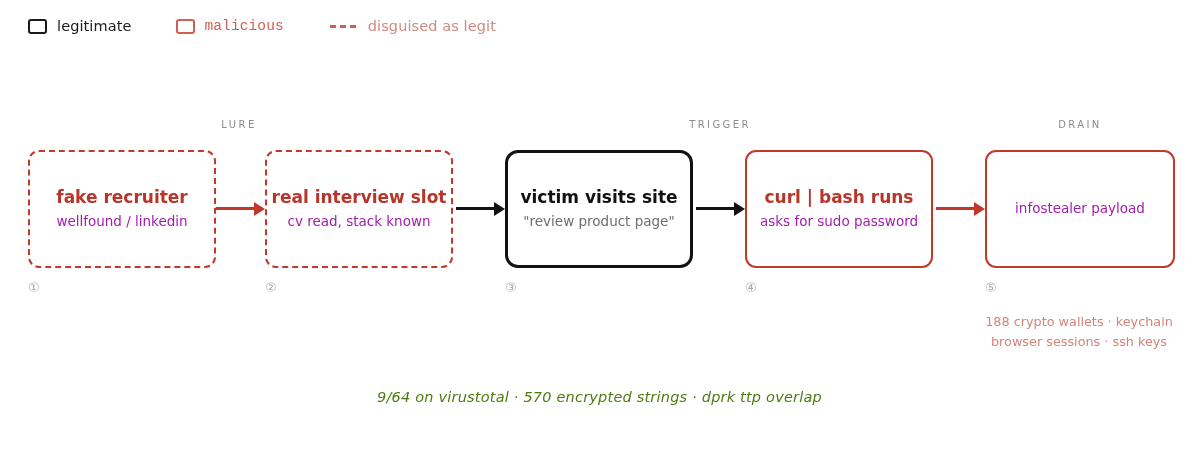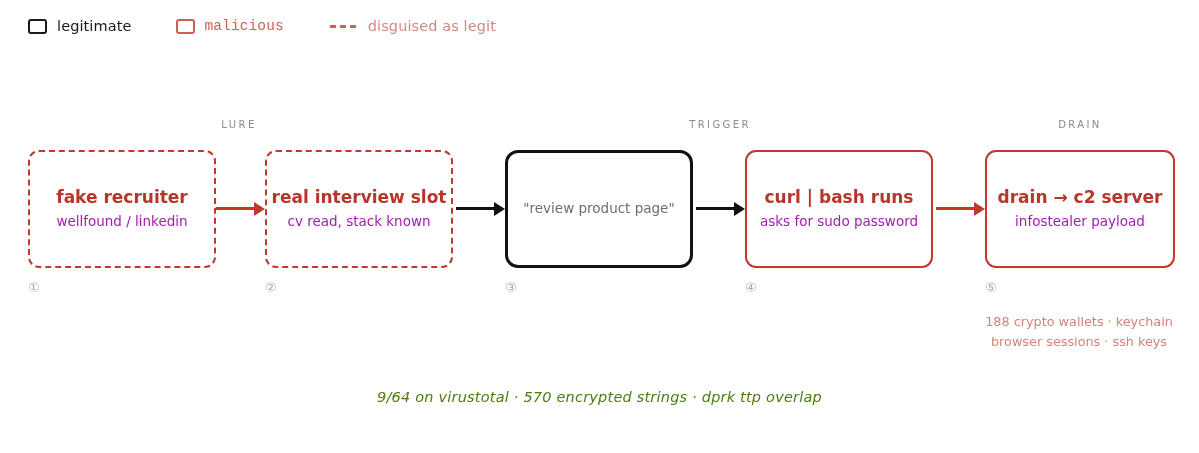--- a/index.html
+++ b/index.html
@@ -220,40 +220,40 @@
     <div class="node-title title-red">real interview slot</div>
     <div class="node-sub sub-red">cv read, stack known</div>
   </div>
 
   <div class="arrow black" style="left:456px; width:49px;">
     <span class="shaft" style="width:40px;"></span>
     <span class="head" style="left:38px;"></span>
   </div>
 
   <div class="node solid-black" style="left:505px;">
+    <div class="node-title title-black">victim visits site</div>
     <div class="node-sub sub-grey">"review product page"</div>
   </div>
 
   <div class="arrow black" style="left:696px; width:49px;">
     <span class="shaft" style="width:40px;"></span>
     <span class="head" style="left:38px;"></span>
   </div>
 
   <div class="node solid-red" style="left:745px;">
     <div class="node-title title-red">curl | bash runs</div>
     <div class="node-sub sub-red">asks for sudo password</div>
   </div>
 
   <div class="arrow red" style="left:936px; width:49px;">
     <span class="shaft" style="width:40px;"></span>
     <span class="head" style="left:38px;"></span>
   </div>
 
   <div class="node solid-red" style="left:985px; width:190px;">
-    <div class="node-title title-red">drain → c2 server</div>
     <div class="node-sub sub-red">infostealer payload</div>
   </div>
 
 </div>
 
 <div class="step-num" style="left:28px;">①</div>
 <div class="step-num" style="left:265px;">②</div>
 <div class="step-num" style="left:505px;">③</div>
 <div class="step-num" style="left:745px;">④</div>
 <div class="step-num" style="left:985px;">⑤</div>

